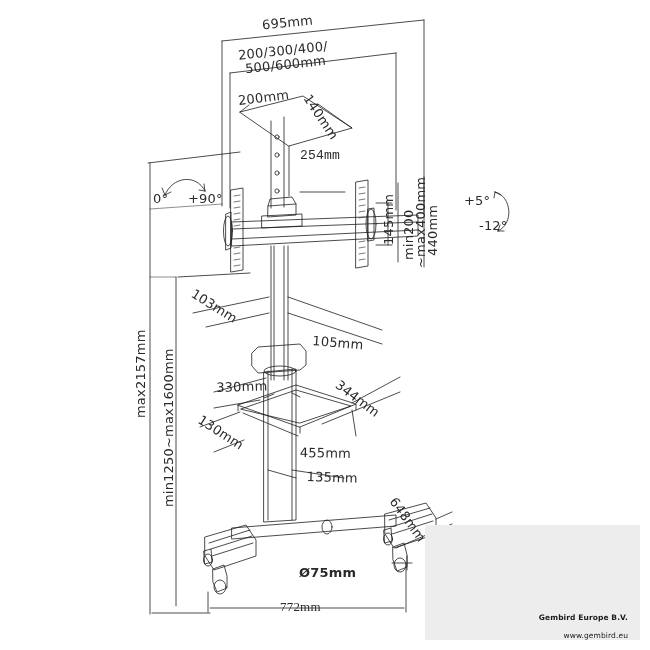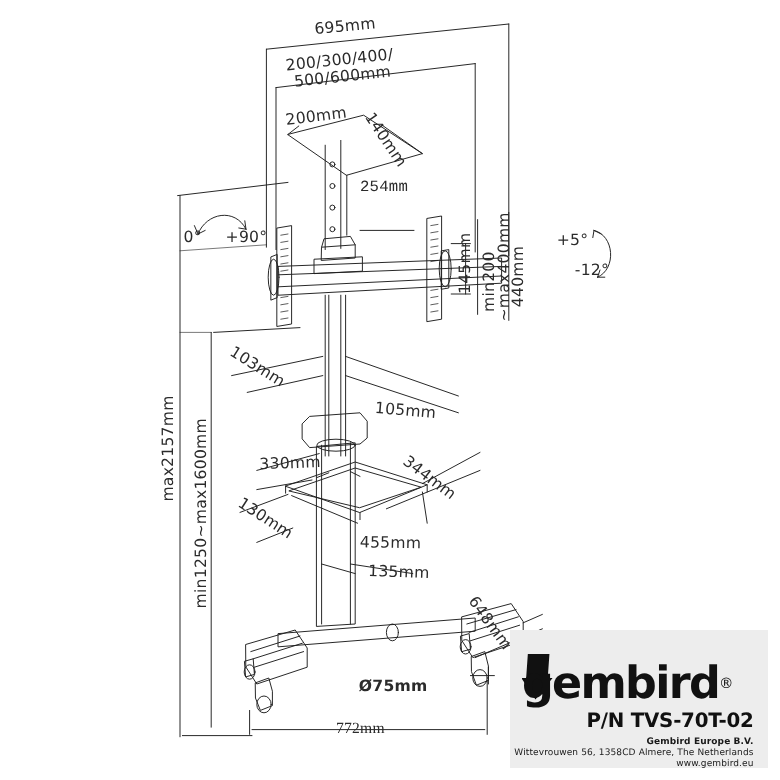--- a/index.html
+++ b/index.html
@@ -315,26 +315,17 @@
     <span class="rot90" style="display:inline-block;position:absolute;left:2px;top:132px;">min1250~max1600mm</span>
   </div>
 
   <div class="dim" style="left:153px;top:192px;">0°</div>
   <div class="dim" style="left:188px;top:192px;">+90°</div>
 
   <div class="dim" style="left:464px;top:194px;">+5°</div>
   <div class="dim" style="left:479px;top:219px;">-12°</div>
 
   <div id="brand">
-    <div class="logo-row">
-      <svg class="bird" viewBox="0 0 30 42">
-        <path d="M5,2 L5,22 L1,22 L14,40 L27,22 L23,22 L23,2 Z" fill="#111111" transform="translate(0,0) skewX(-4)"></path>
-      </svg>
-      <span class="wordmark">gembird</span>
-        <span class="wordmark reg">®</span>
-    </div>
-    <div class="pn">P/N TVS-70T-02</div>
     <div class="co">Gembird Europe B.V.</div>
-    <div class="addr">Wittevrouwen 56, 1358CD Almere, The Netherlands</div>
     <div class="web">www.gembird.eu</div>
   </div>
 
 </div>
 
 </body></html>

